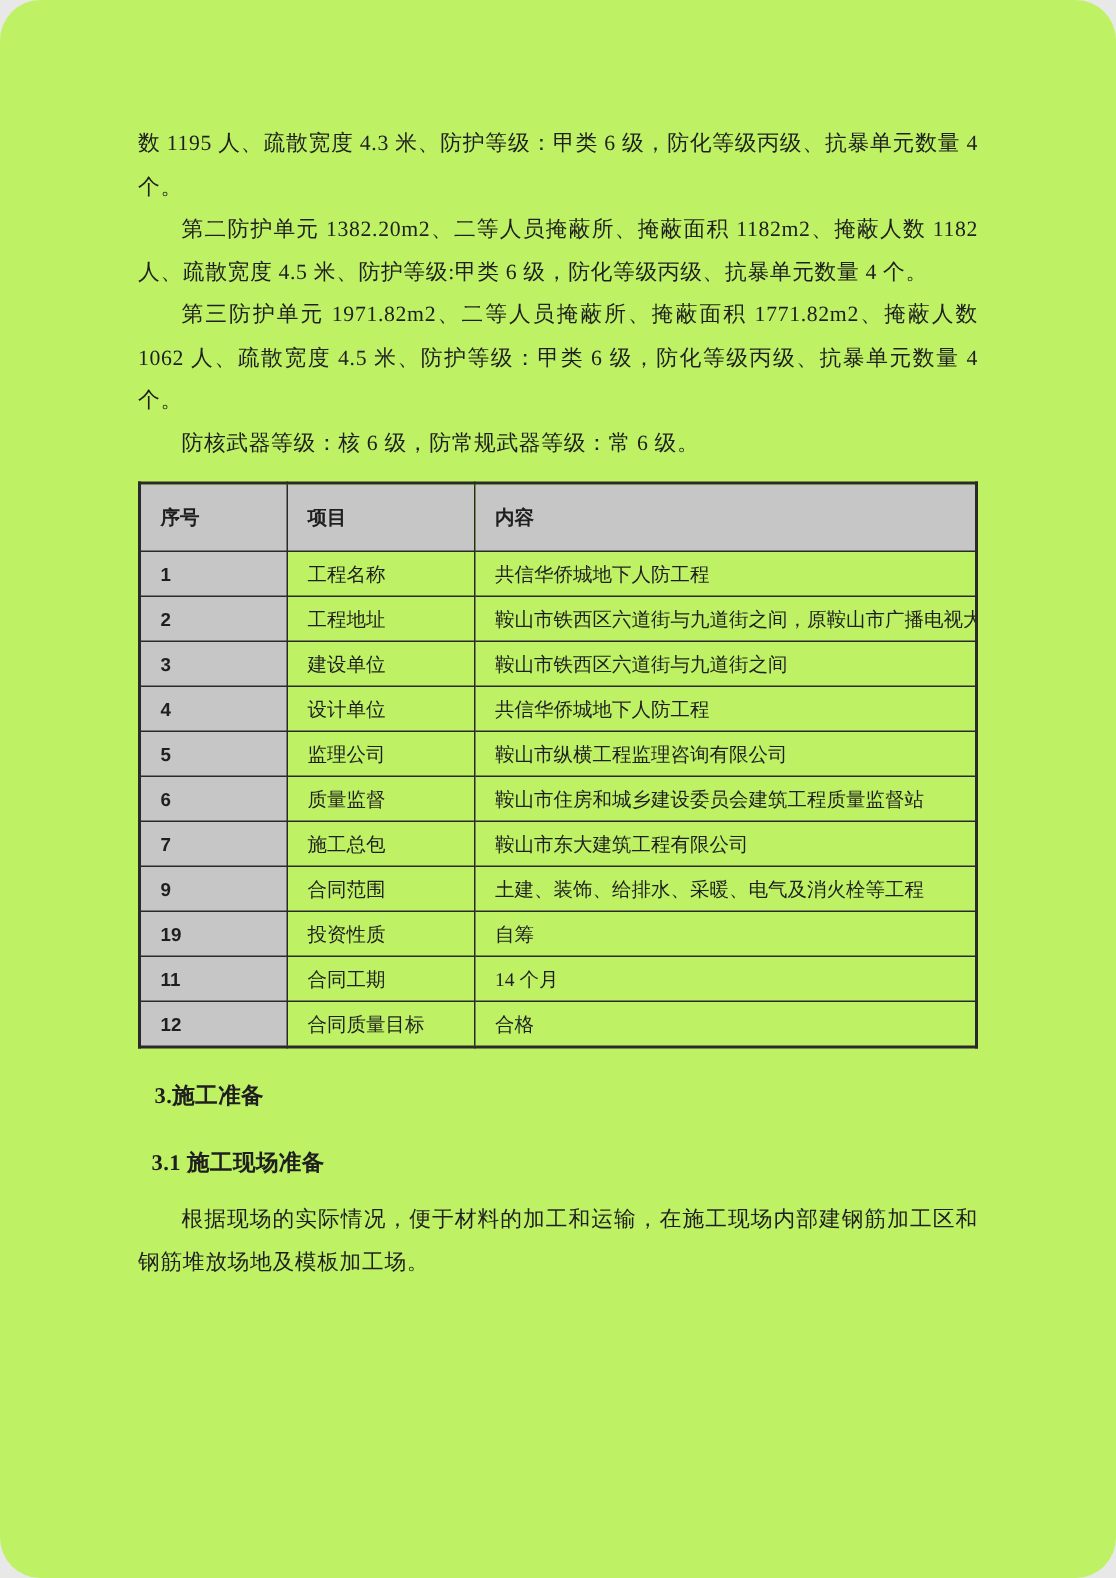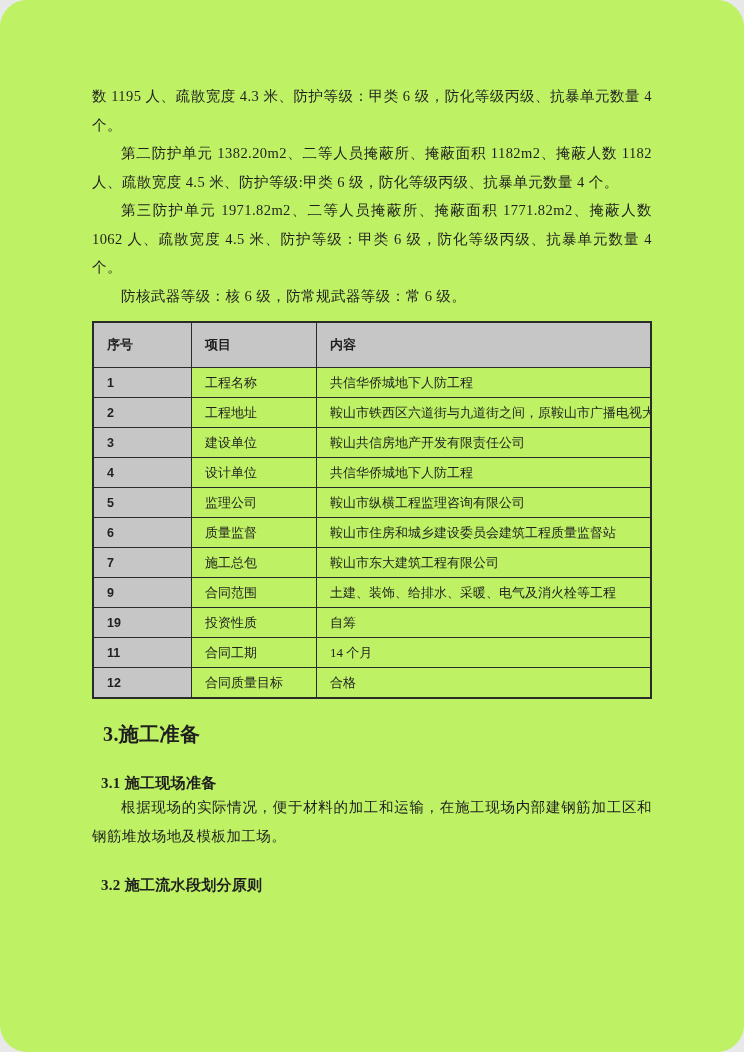--- a/index.html
+++ b/index.html
@@ -52,31 +52,32 @@
     font-weight: bold;
     font-family: "Liberation Sans", "DejaVu Sans", sans-serif;
     font-size: 12.5px;
   }
   th.col-no  { width: 74px; }
   th.col-item{ width: 101px; }
   td.item-center { padding-left: 2px; padding-right: 2px; }
 
   .h-section {
     margin: 22px 0 0 11px;
-    font-size: 20px;
+    font-size: 15px;
     font-weight: bold;
     letter-spacing: 0.02em;
   }
   .h-sub {
     margin: 26px 0 0 9px;
     font-size: 15px;
     font-weight: bold;
     letter-spacing: 0.02em;
   }
   .body-after-sub {
+    margin-top: 14px;
   }
 </style>
 </head>
 <body>
 
 <div class="page">
 
   <p class="para">数 1195 人、疏散宽度 4.3 米、防护等级：甲类 6 级，防化等级丙级、抗暴单元数量 4 个。</p>
   <p class="para indent">第二防护单元 1382.20m2、二等人员掩蔽所、掩蔽面积 1182m2、掩蔽人数 1182 人、疏散宽度 4.5 米、防护等级:甲类 6 级，防化等级丙级、抗暴单元数量 4 个。</p>
   <p class="para indent">第三防护单元 1971.82m2、二等人员掩蔽所、掩蔽面积 1771.82m2、掩蔽人数 1062 人、疏散宽度 4.5 米、防护等级：甲类 6 级，防化等级丙级、抗暴单元数量 4 个。</p>
@@ -97,21 +98,21 @@
         <td>共信华侨城地下人防工程</td>
       </tr>
       <tr>
         <td class="no-cell">2</td>
         <td class="item-center">工程地址</td>
         <td>鞍山市铁西区六道街与九道街之间，原鞍山市广播电视大学校址</td>
       </tr>
       <tr>
         <td class="no-cell">3</td>
         <td>建设单位</td>
-        <td>鞍山共信房地产开发有限责任公司</td>
+        <td>鞍山市铁西区六道街与九道街之间</td>
       </tr>
       <tr>
         <td class="no-cell">4</td>
         <td>设计单位</td>
         <td>共信华侨城地下人防工程</td>
       </tr>
       <tr>
         <td class="no-cell">5</td>
         <td>监理公司</td>
         <td>鞍山市纵横工程监理咨询有限公司</td>
@@ -148,15 +149,14 @@
       </tr>
     </tbody>
   </table>
 
   <h2 class="h-section">3.施工准备</h2>
 
   <h3 class="h-sub">3.1 施工现场准备</h3>
 
   <p class="para indent body-after-sub">根据现场的实际情况，便于材料的加工和运输，在施工现场内部建钢筋加工区和钢筋堆放场地及模板加工场。</p>
 
-  <h3 class="h-sub">3.2 施工流水段划分原则</h3>
 
 </div>
 
 </body></html>

